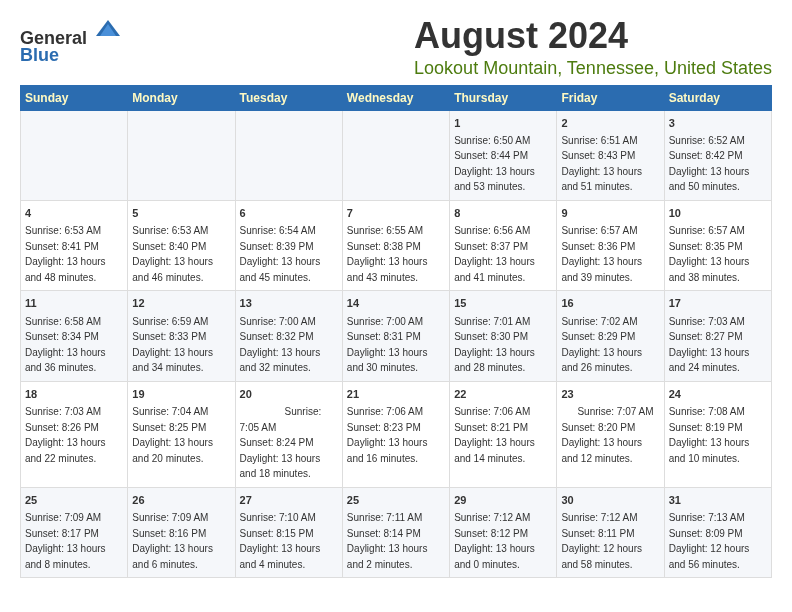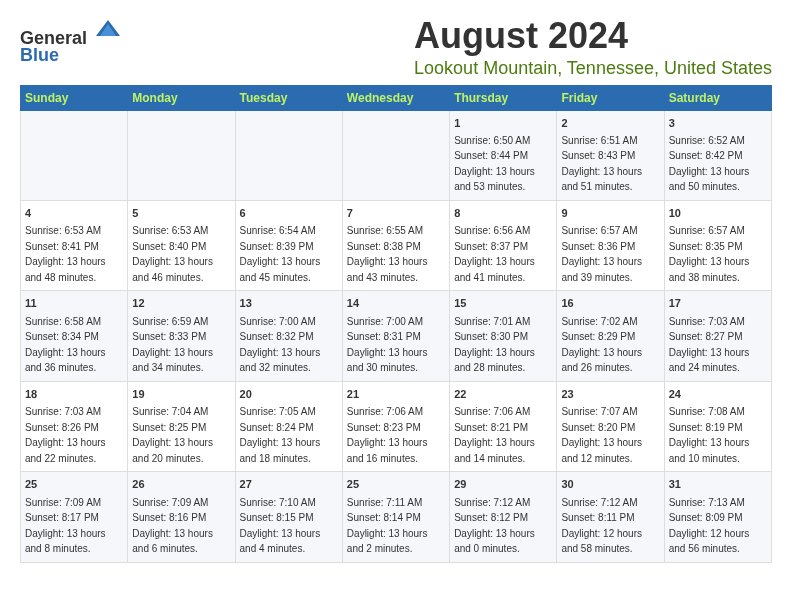--- a/index.html
+++ b/index.html
@@ -51,21 +51,21 @@
     }
     table {
       width: 100%;
       border-collapse: collapse;
       table-layout: fixed;
     }
     thead tr {
       background-color: #2b6cb0;
     }
     thead th {
-      color: #bef264;
+      color: #fef9c3;
       font-size: 12px;
       font-weight: bold;
       padding: 5px 4px;
       text-align: left;
       border: 1px solid #2b6cb0;
     }
     tbody tr {
       vertical-align: top;
     }
     tbody tr:nth-child(odd) {
@@ -214,33 +214,33 @@
         </tr>
         <tr>
           <td><span class="day-num">18</span><span class="cell-content" style="white-space: pre-line;">Sunrise: 7:03 AM
 Sunset: 8:26 PM
 Daylight: 13 hours
 and 22 minutes.</span></td>
           <td><span class="day-num">19</span><span class="cell-content" style="white-space: pre-line;">Sunrise: 7:04 AM
 Sunset: 8:25 PM
 Daylight: 13 hours
 and 20 minutes.</span></td>
-          <td><span class="day-num">20</span><span class="cell-content" style="white-space: pre-line;">Sunrise: 7:05 AM
+          <td><span class="day-num">20</span><span class="cell-content" style="white-space: pre-line; margin-left: 45px;">Sunrise: 7:05 AM
 Sunset: 8:24 PM
 Daylight: 13 hours
 and 18 minutes.</span></td>
           <td><span class="day-num">21</span><span class="cell-content" style="white-space: pre-line;">Sunrise: 7:06 AM
 Sunset: 8:23 PM
 Daylight: 13 hours
 and 16 minutes.</span></td>
           <td><span class="day-num">22</span><span class="cell-content" style="white-space: pre-line;">Sunrise: 7:06 AM
 Sunset: 8:21 PM
 Daylight: 13 hours
 and 14 minutes.</span></td>
-          <td><span class="day-num">23</span><span class="cell-content" style="white-space: pre-line;">Sunrise: 7:07 AM
+          <td><span class="day-num">23</span><span class="cell-content" style="white-space: pre-line; margin-left: 16px;">Sunrise: 7:07 AM
 Sunset: 8:20 PM
 Daylight: 13 hours
 and 12 minutes.</span></td>
           <td><span class="day-num">24</span><span class="cell-content" style="white-space: pre-line;">Sunrise: 7:08 AM
 Sunset: 8:19 PM
 Daylight: 13 hours
 and 10 minutes.</span></td>
         </tr>
         <tr>
           <td><span class="day-num">25</span><span class="cell-content" style="white-space: pre-line;">Sunrise: 7:09 AM

